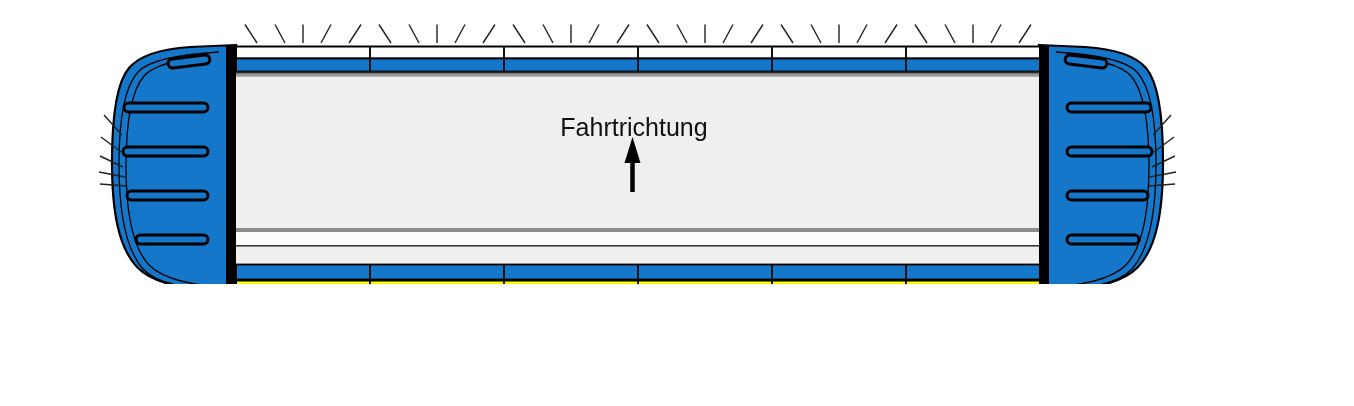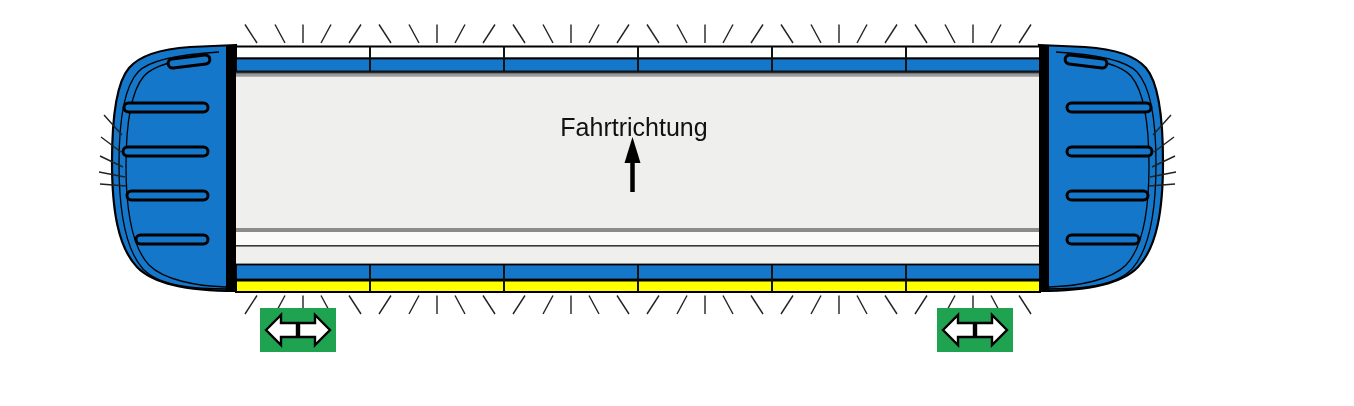--- a/index.html
+++ b/index.html
@@ -1,18 +1,18 @@
 <!DOCTYPE html>
 <html style="--c-blue: #1577C9; --c-yellow: #FFFF00; --c-green: #1FA351; --c-body: #EFEFEE;"><head>
 <meta charset="utf-8">
 <style>
   html,body{margin:0;padding:0;background:#fff;}
   .stage{
     position:relative;
-    width:1354px;height:406px;
+    width:1354px;height:284px;
     background:#fff;
     overflow:hidden;
     font-family:"Liberation Sans", sans-serif;
   }
   .stage svg{position:absolute;left:0;top:0;}
   .direction-label{
     position:absolute;
     left:552px;top:114px;width:164px;
     text-align:center;
     font-size:25px;

